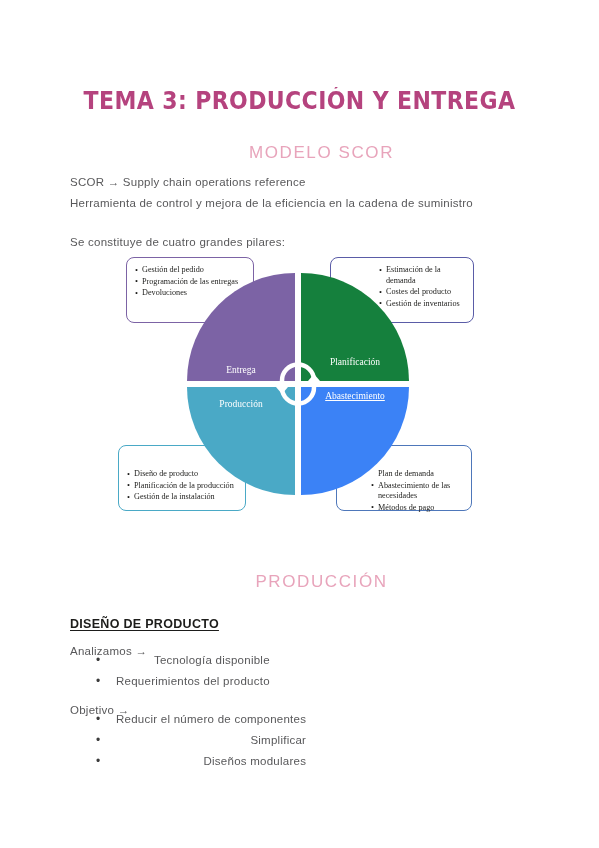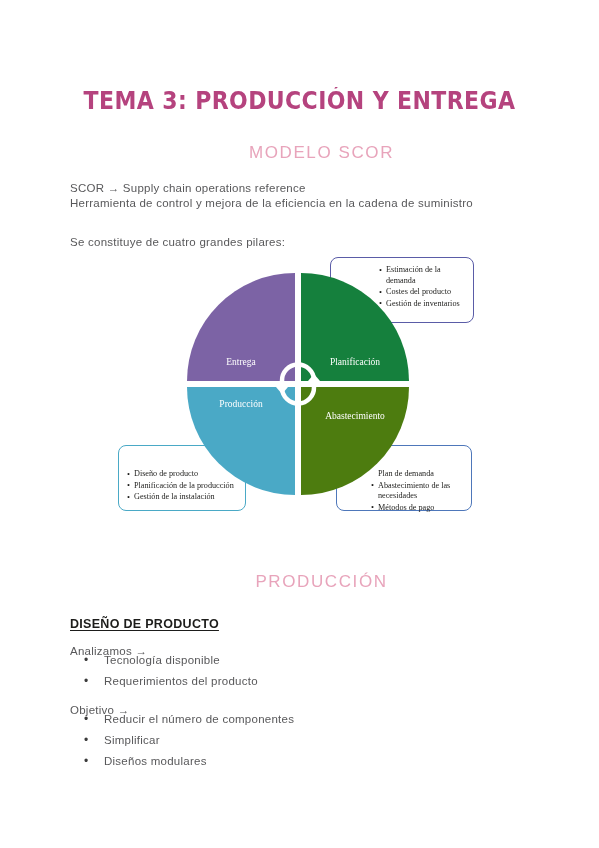--- a/index.html
+++ b/index.html
@@ -48,21 +48,21 @@
   
   .body-line {
     position: absolute;
     left: 70px;
     color: #58585a;
     font-family: "Liberation Sans", sans-serif;
     font-size: 11.5px;
     letter-spacing: 0.25px;
     white-space: nowrap;
   }
-  #scor-def      { top: 170px; }
+  #scor-def      { top: 164px; }
   #scor-tool     { top: 185px; }
   #pilares-intro { top: 224px; }
   #analizamos    { top: 633px; }
   #objetivo      { top: 692px; }
 
   .sub-heading {
     position: absolute;
     left: 70px;
     top: 604px;
     color: #1d1d1b;
@@ -70,24 +70,25 @@
     font-weight: bold;
     font-size: 12.5px;
     letter-spacing: 0.3px;
     text-decoration: underline;
     text-underline-offset: 2px;
   }
 
   
   .bullet-list {
     position: absolute;
-    left: 80px;
+    left: 92px;
     margin: 0;
     padding: 0;
     list-style: none;
+    text-align: right;
   }
   #analiza-list { top: 650px; }
   #objetivo-list { top: 709px; }
   .bullet-list li {
     position: relative;
     padding-left: 24px;
     height: 21px;
     line-height: 21px;
     color: #58585a;
     font-family: "Liberation Sans", sans-serif;
@@ -129,45 +130,46 @@
     font-size: 9.5px;
     display: flex;
   }
   .quad span { display: block; }
   .q-entrega {
     left: 0; top: 0;
     background: #7c63a5;
     border-radius: 108px 0 0 0;
     align-items: flex-end;
     justify-content: center;
-    padding-bottom: 14px;
+    padding-bottom: 6px;
   }
   .q-planificacion {
     left: 114px; top: 0;
     background: #15803d;
     border-radius: 0 108px 0 0;
     align-items: flex-end;
     justify-content: center;
     padding-bottom: 14px;
   }
   .q-produccion {
     left: 0; top: 114px;
     background: #4aa9c6;
     border-radius: 0 0 0 108px;
     align-items: flex-start;
     justify-content: center;
     padding-top: 12px;
   }
   .q-abastecimiento {
     left: 114px; top: 114px;
-    background: #4d7c0f;
+    background: #3b82f6;
     border-radius: 0 0 108px 0;
     align-items: flex-start;
     justify-content: center;
-    padding-top: 24px;
+    padding-top: 4px;
+    text-decoration: underline;
   }
   .center-icon {
     position: absolute;
     left: 81px;
     top: 81px;
     width: 60px;
     height: 60px;
     z-index: 5;
   }
 
@@ -222,20 +224,27 @@
 <h2 class="section-heading" id="modelo-scor-heading">MODELO SCOR</h2>
 
 <p class="body-line" id="scor-def">SCOR → Supply chain operations reference</p>
 
 <p class="body-line" id="scor-tool">Herramienta de control y mejora de la eficiencia en la cadena de suministro</p>
 
 <p class="body-line" id="pilares-intro">Se constituye de cuatro grandes pilares:</p>
 
 <div id="scor-diagram">
 
+  <div class="callout" id="callout-entrega">
+    <ul>
+      <li>Gestión del pedido</li>
+      <li>Programación de las entregas</li>
+      <li>Devoluciones</li>
+    </ul>
+  </div>
 
   <div class="callout" id="callout-planificacion">
     <ul>
       <li>Estimación de la demanda</li>
       <li>Costes del producto</li>
       <li>Gestión de inventarios</li>
     </ul>
   </div>
 
   <div class="callout" id="callout-produccion">

